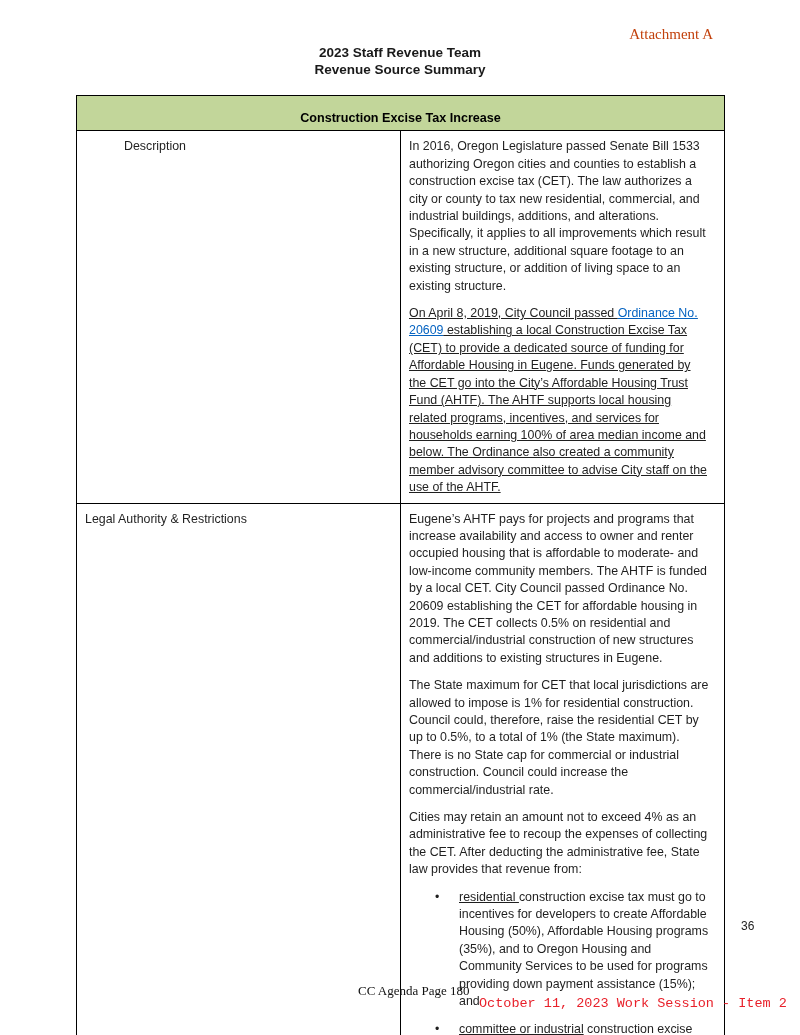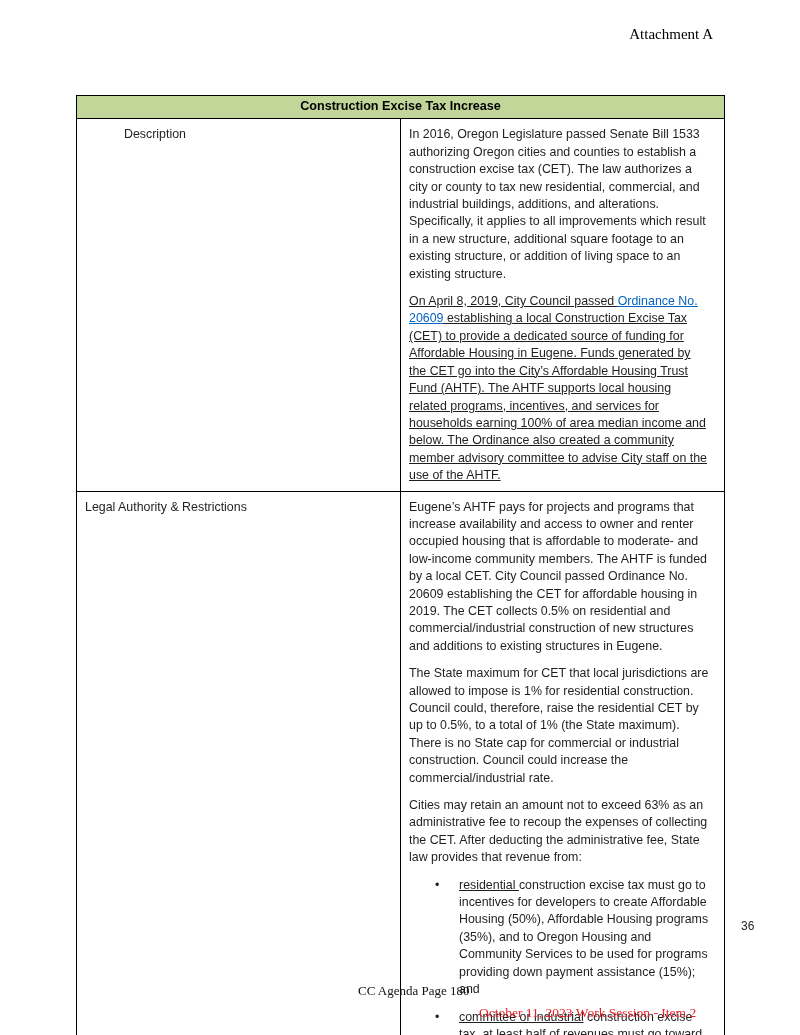--- a/index.html
+++ b/index.html
@@ -9,21 +9,21 @@
     position: relative;
     font-family: "Liberation Sans", sans-serif;
     color: #1a1a1a;
     overflow: hidden;
   }
   .attachment {
     position: absolute;
     top: 26px; right: 87px;
     font-family: "Liberation Serif", serif;
     font-size: 15px;
-    color: #000000;
+    color: #c2410c;
   }
   .title-block {
     position: absolute;
     top: 44px; left: 0; width: 800px;
     text-align: center;
     font-weight: bold;
     font-size: 13.5px;
     line-height: 17px;
   }
   .doc-table {
@@ -37,21 +37,21 @@
     color: #1f1f1f;
   }
   .doc-table td, .doc-table th {
     border: 1px solid #000;
   }
   .doc-table { border: 1px solid #000; border-bottom: 2px solid #000; }
   th.tbl-title {
     background: var(--green, #c2d69a);
     font-weight: bold;
     font-size: 12.6px;
-    padding: 2px 4px 3px 4px;
+    padding: 14px 4px 3px 4px;
     text-align: center;
     color: #000;
   }
   td.label-cell {
     width: 148px;
     vertical-align: top;
     padding: 7px 10px 6px 8px;
   }
   td.content-cell {
     vertical-align: top;
@@ -87,32 +87,33 @@
     position: absolute;
     left: 322px; top: 983px;
     font-family: "Liberation Serif", serif;
     font-size: 13px;
     color: #111;
     margin-left: 36px;
   }
   .footer-right {
     position: absolute;
     left: 479px; top: 996px;
-    font-family: Liberation Serif, serif;
+    font-family: Liberation Mono, monospace;
     font-size: 13.5px;
     color: var(--red, #e8202a);
-    margin-top: 9px;
   }
 </style>
 </head>
 <body>
 
 <div class="attachment"><span>Attachment A</span></div>
 
 <div class="title-block">
+  <div>2023 Staff Revenue Team</div>
+  <div>Revenue Source Summary</div>
 </div>
 
 <table class="doc-table">
   <thead>
     <tr>
       <th class="tbl-title" colspan="2">Construction Excise Tax Increase</th>
     </tr>
   </thead>
   <tbody>
       <tr>
@@ -120,21 +121,21 @@
         <td class="content-cell">
           <div class="block-p"><span>In 2016, Oregon Legislature passed Senate Bill 1533 authorizing Oregon cities and counties to establish a construction excise tax (CET). The law authorizes a city or county to tax new residential, commercial, and industrial buildings, additions, and alterations. Specifically, it applies to all improvements which result in a new structure, additional square footage to an existing structure, or addition of living space to an existing structure.</span></div>
           <div class="block-p"><span>On April 8, 2019, City Council passed </span><span class="link">Ordinance No. 20609</span><span> establishing a local Construction Excise Tax (CET) to provide a dedicated source of funding for Affordable Housing in Eugene. Funds generated by the CET go into the City’s Affordable Housing Trust Fund (AHTF). The AHTF supports local housing related programs, incentives, and services for households earning 100% of area median income and below. The Ordinance also created a community member advisory committee to advise City staff on the use of the AHTF.</span></div>
         </td>
       </tr>
       <tr>
         <td class="label-cell">Legal Authority &amp; Restrictions</td>
         <td class="content-cell">
           <div class="block-p"><span>Eugene’s AHTF pays for projects and programs that increase availability and access to owner and renter occupied housing that is affordable to moderate- and low-income community members. The AHTF is funded by a local CET. City Council passed Ordinance No. 20609 establishing the CET for affordable housing in 2019. The CET collects 0.5% on residential and commercial/industrial construction of new structures and additions to existing structures in Eugene.</span></div>
           <div class="block-p"><span>The State maximum for CET that local jurisdictions are allowed to impose is 1% for residential construction. Council could, therefore, raise the residential CET by up to 0.5%, to a total of 1% (the State maximum). There is no State cap for commercial or industrial construction. Council could increase the commercial/industrial rate.</span></div>
-          <div class="block-p"><span>Cities may retain an amount not to exceed 63% as an administrative fee to recoup the expenses of collecting the CET. After deducting the administrative fee, State law provides that revenue from:</span></div>
+          <div class="block-p"><span>Cities may retain an amount not to exceed 4% as an administrative fee to recoup the expenses of collecting the CET. After deducting the administrative fee, State law provides that revenue from:</span></div>
           <div class="block-bullet"><span class="underline">residential </span><span>construction excise tax must go to incentives for developers to create Affordable Housing (50%), Affordable Housing programs (35%), and to Oregon Housing and Community Services to be used for programs providing down payment assistance (15%); and</span></div>
           <div class="block-bullet"><span class="underline">committee or industrial</span><span> construction excise tax, at least half of revenues must go toward the jurisdiction’s housing-related programs.</span></div>
         </td>
       </tr>
     </tbody>
 </table>
 
 <div class="page-number">36</div>
 <div class="footer-left">CC Agenda Page 180</div>
 <div class="footer-right">October 11, 2023 Work Session - Item 2</div>

